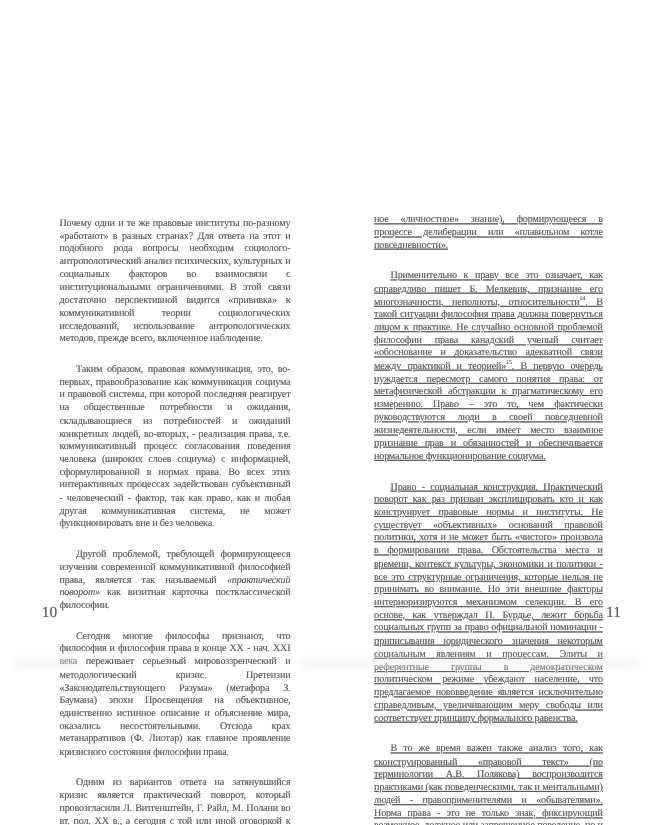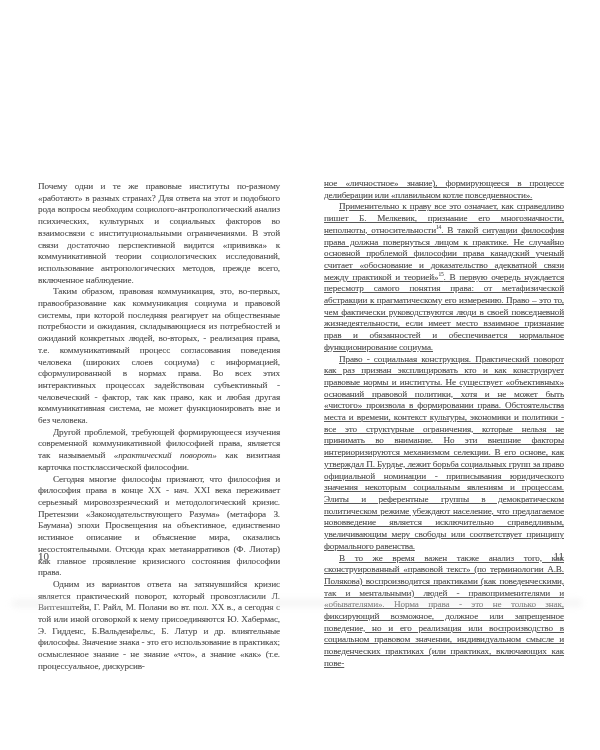--- a/index.html
+++ b/index.html
@@ -24,36 +24,36 @@
     text-align: justify;
     font-size: 9.2px;
     line-height: 11.7px;
     letter-spacing: -0.15px;
     color: #585858;
     text-shadow: 0 0 0.5px rgba(110,110,110,0.55);
   }
   .text-block.left  { left: 38px;  top: 181px; width: 242px; }
   .text-block.right { left: 324px; top: 178px; width: 240px; text-decoration: underline; }
   .para {
-    margin: 0;
+    margin: 16px;
     padding: 0;
   }
   .para.indent { text-indent: 15px; }
   .seg-bold-italic {
     font-weight: normal;
     font-style: italic;
   }
   .seg-superscript {
     font-size: 5.5px;
     vertical-align: super;
     line-height: 0;
   }
   .page-number {
     position: absolute;
-    font-size: 11px;
+    font-size: 14px;
     color: #5d5d5d;
     text-shadow: 0 0 0.5px rgba(110,110,110,0.55);
   }
   .page-number.left-num  { left: 38px; top: 550px; }
   .page-number.right-num { left: 551px; top: 550px; width: 13px; text-align: right; }
   .scan-smudge {
     position: absolute;
     background: #ececec;
     filter: blur(3px);
     border-radius: 4px;

